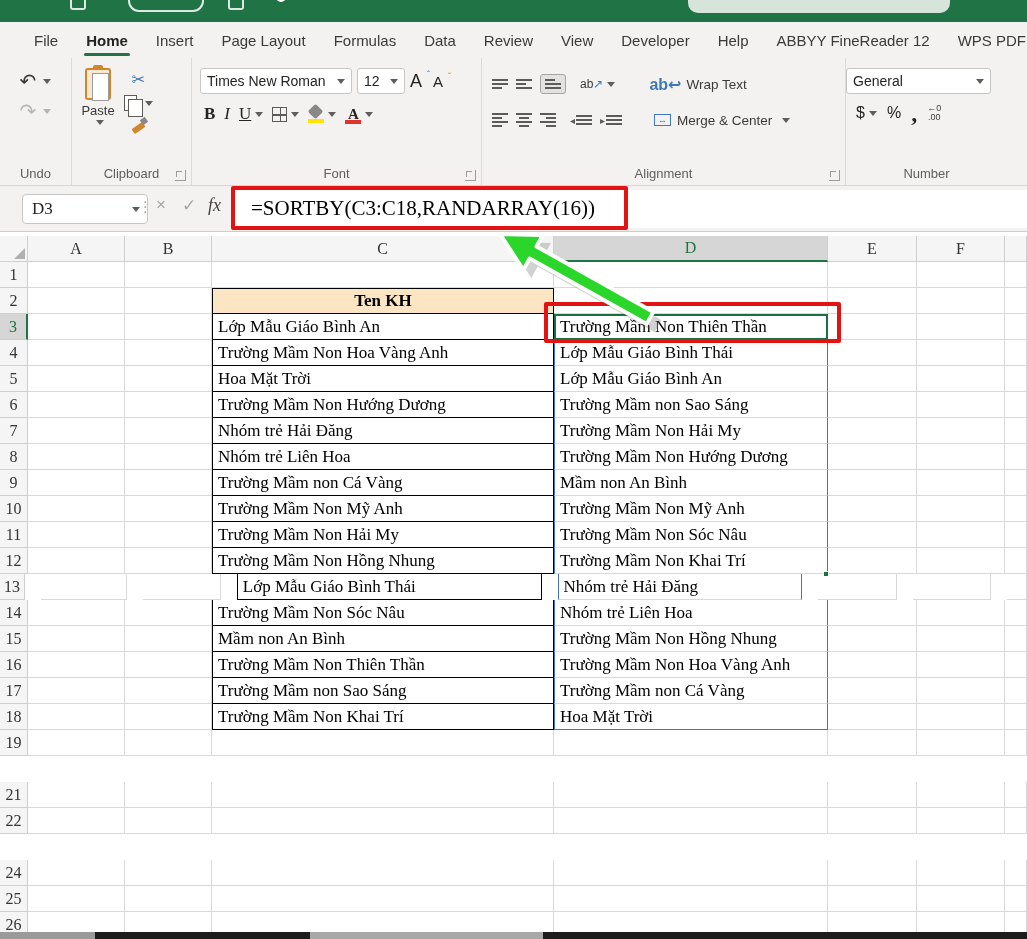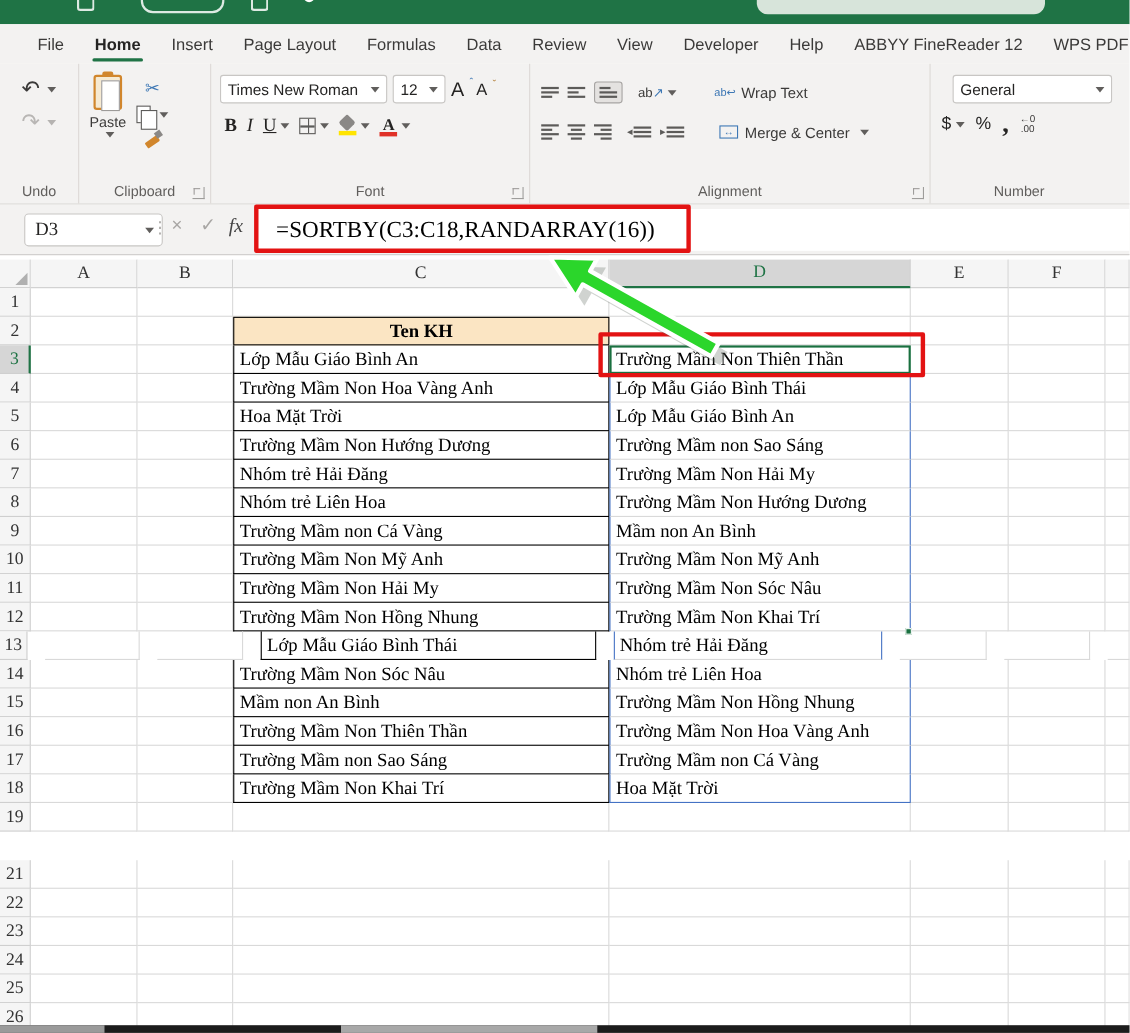--- a/index.html
+++ b/index.html
@@ -97,29 +97,29 @@
   
   #g-align { width:364px; }
   .align-row { display:flex; align-items:center; gap:8px; padding:4px 6px 0 10px; height:32px; }
   .bars { display:flex; flex-direction:column; gap:2px; width:16px; }
   .bars i { display:block; height:2px; background:#5c5b59; }
   .bars.left { align-items:flex-start; } .bars.center { align-items:center; } .bars.right { align-items:flex-end; }
   .bars .w1{width:16px;} .bars .w2{width:10px;}
   .sel-box { border:1px solid #a6a4a2; background:#e4e2e0; border-radius:3px; padding:4px; }
   .ab-rot { font-size:12px; color:#3b3a39; }
   .arrow-ne { color:#3e78b5; font-size:12px; }
-  .wrap-ic, .merge-ic { color:#3e78b5; font-size:10px; }
+  .wrap-ic, .merge-ic { color:#3e78b5; font-size:16px;font-weight:bold; }
   .ribbon-txt { font-size:13.5px; color:#3b3a39; }
   .merge-box { width:17px; height:12px; border:1.5px solid #3e78b5; display:flex; align-items:center;
     justify-content:center; font-size:9px; color:#3e78b5; }
   .indent-ic { display:flex; align-items:center; gap:1px; font-size:10px; color:#5c5b59; }
 
   
   #g-num { width:161px; border-right:none; }
-  #num-combo { width:145px; margin:2px 0 0 20px; }
+  #num-combo { width:145px; margin:2px 0 0 0; }
   .num-row { display:flex; align-items:center; gap:10px; padding:10px 0 0 10px; }
   .num-sym { font-size:16px; color:#252423; }
   .comma-sym { font-family:"Liberation Serif",serif; font-size:24px; font-weight:bold; line-height:14px; color:#252423; }
   .incdec { font-size:9px; color:#3b3a39; line-height:9px; text-align:left; }
 
   
   #formulabar { position:absolute; left:0; top:186px; width:1027px; height:46px;
     background:#f3f2f1; border-bottom:1px solid #cfcdcb; }
   #namebox { position:absolute; left:22px; top:8px; width:126px; height:30px; background:#fff;
     border:1px solid #c8c6c4; border-radius:4px; display:flex; align-items:center; }
@@ -585,30 +585,20 @@
       <div class="grow" style="top: 572px; height: 26px; align-items: flex-end;">
         <div class="cell hdr" style="width: 28px; height: 26px;">22</div>
         <div class="cell" style="width: 97px; height: 26px;"></div>
         <div class="cell" style="width: 87px; height: 26px;"></div>
         <div class="cell" style="width: 342px; height: 26px;"></div>
         <div class="cell" style="width: 274px; height: 26px;"></div>
         <div class="cell" style="width: 89px; height: 26px;"></div>
         <div class="cell" style="width: 88px; height: 26px;"></div>
         <div class="cell" style="width: 22px; height: 26px;"></div>
       </div>
-      <div class="grow" style="top: 598px; height: 26px;">
-        <div class="cell hdr" style="width: 28px; height: 26px;">23</div>
-        <div class="cell" style="width: 97px; height: 26px;"></div>
-        <div class="cell" style="width: 87px; height: 26px;"></div>
-        <div class="cell" style="width: 342px; height: 26px;"></div>
-        <div class="cell" style="width: 274px; height: 26px;"></div>
-        <div class="cell" style="width: 89px; height: 26px;"></div>
-        <div class="cell" style="width: 88px; height: 26px;"></div>
-        <div class="cell" style="width: 22px; height: 26px;"></div>
-      </div>
       <div class="grow" style="top: 624px; height: 26px;">
         <div class="cell hdr" style="width: 28px; height: 26px;">24</div>
         <div class="cell" style="width: 97px; height: 26px;"></div>
         <div class="cell" style="width: 87px; height: 26px;"></div>
         <div class="cell" style="width: 342px; height: 26px;"></div>
         <div class="cell" style="width: 274px; height: 26px;"></div>
         <div class="cell" style="width: 89px; height: 26px;"></div>
         <div class="cell" style="width: 88px; height: 26px;"></div>
         <div class="cell" style="width: 22px; height: 26px;"></div>
       </div>

